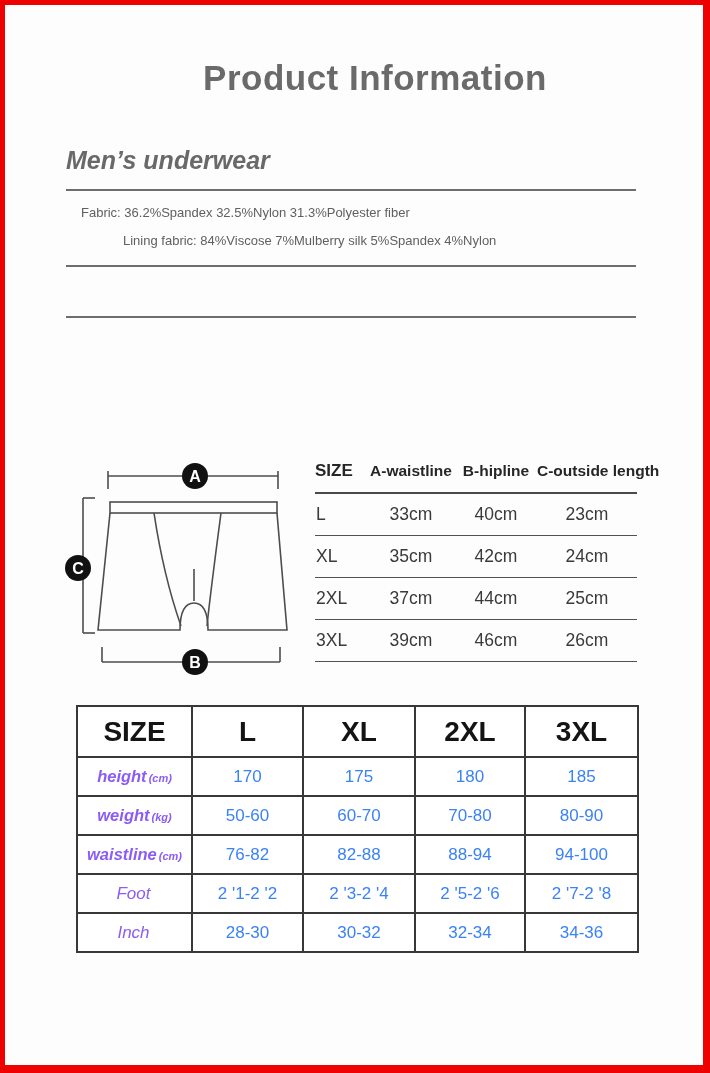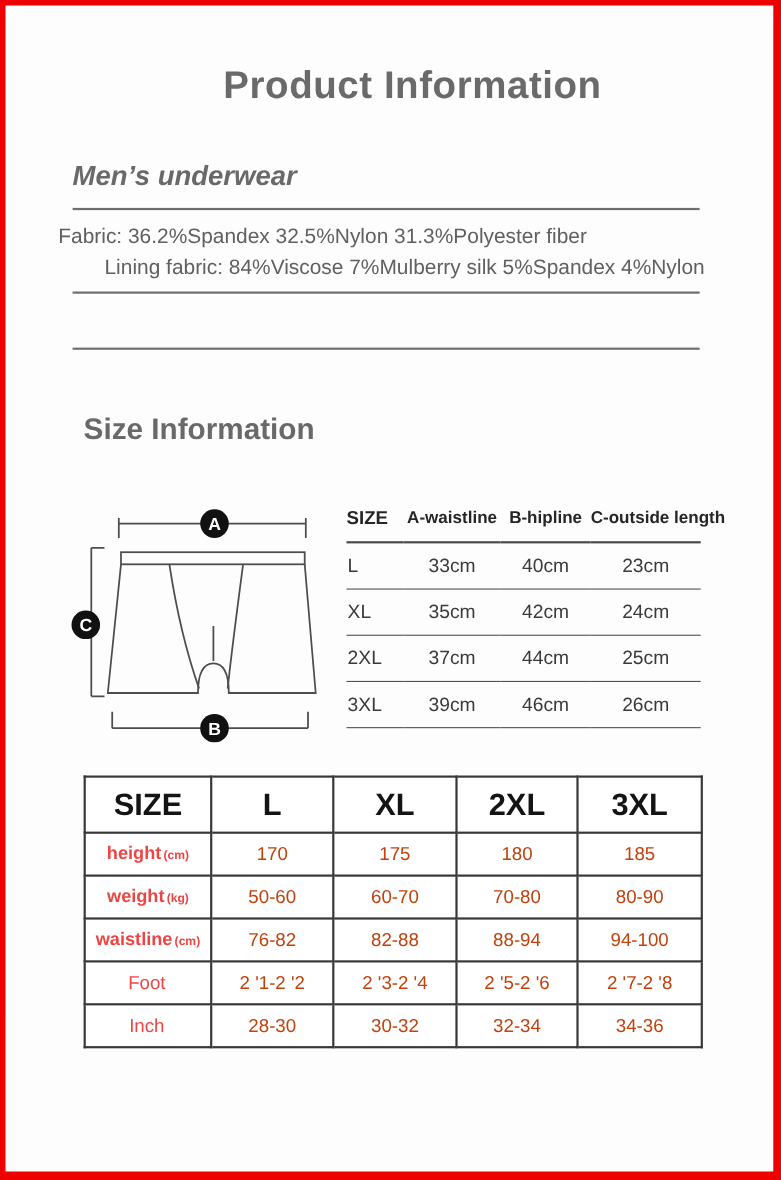--- a/index.html
+++ b/index.html
@@ -26,22 +26,22 @@
     font-size:25px; font-weight:700; color:#696969;
   }
   .head-product { top:141px;font-style:italic; }
   .head-size { top:370px; left:71px; font-size:27px; }
   .rule {
     position:absolute; left:61px; width:570px; height:2px;
     background:#6e6e6e;
   }
   .r1 { top:184px; } .r2 { top:260px; } .r3 { top:311px; }
   .body-line {
-    position:absolute; left:48px; margin:0;
-    font-size:19px; color:#606060; white-space:pre-wrap;
+    position:absolute; left:76px; margin:0;
+    font-size:13px; color:#606060; white-space:pre-wrap;
   }
   .t1 { top:200px; } .t2 { top:228px;margin-left:42px; } .t3 { top:275px; }
 
   
   .diagram { position:absolute; left:56px; top:446px; width:248px; height:224px; }
   .diagram .ln { stroke:#4d4d4d; stroke-width:1.6; fill:none; }
   .diagram .badge { fill:#111; }
   .diagram .badge-txt {
     fill:#fff; font-size:16px; font-weight:700;
     text-anchor:middle; font-family:"Liberation Sans",sans-serif;
@@ -64,40 +64,39 @@
   }
   .mtable td:first-child { text-align:left; }
 
   
   .ctable {
     position:absolute; left:71px; top:700px; width:561px;
     border-collapse:collapse; table-layout:fixed; background:#fff;
   }
   .ctable th, .ctable td { border:2px solid #383838; text-align:center; padding:0; }
   .ctable thead th { height:49px; font-size:28px; font-weight:700; color:#141414; }
-  .ctable tbody td { height:37px; font-size:17px; color:#c2410c; }
-  .ctable td.lbl { font-weight:700; font-size:16.5px; color:#ef4444; }
+  .ctable tbody td { height:37px; font-size:17px; color:#3b82f6; }
+  .ctable td.lbl { font-weight:700; font-size:16.5px; color:#8b5cf6;font-style:italic; }
   .ctable td.lbl .u { font-size:11px; font-weight:700; margin-left:2px; }
   .ctable tr.plain td.lbl { font-weight:500; font-size:17px; }
 </style>
 </head>
 <body>
 
 <div class="page">
 
   <h1 class="title">Product Information</h1>
 
   <h2 class="sec-head head-product">Men’s underwear</h2>
   <div class="rule r1"></div>
   <p class="body-line t1">Fabric: 36.2%Spandex 32.5%Nylon 31.3%Polyester fiber</p>
   <p class="body-line t2">Lining fabric: 84%Viscose 7%Mulberry silk 5%Spandex 4%Nylon</p>
   <div class="rule r2"></div>
   <div class="rule r3"></div>
 
-  <h2 class="sec-head head-size">Size Information</h2>
 
   <svg class="diagram" viewBox="0 0 248 224">
 
     <g>
       <line class="ln" x1="47" y1="25" x2="217" y2="25"></line>
       <line class="ln" x1="47" y1="20" x2="47" y2="38"></line>
       <line class="ln" x1="217" y1="20" x2="217" y2="38"></line>
       <circle class="badge" cx="134" cy="25" r="13"></circle>
       <text class="badge-txt" x="134" y="31">A</text>
     </g>

